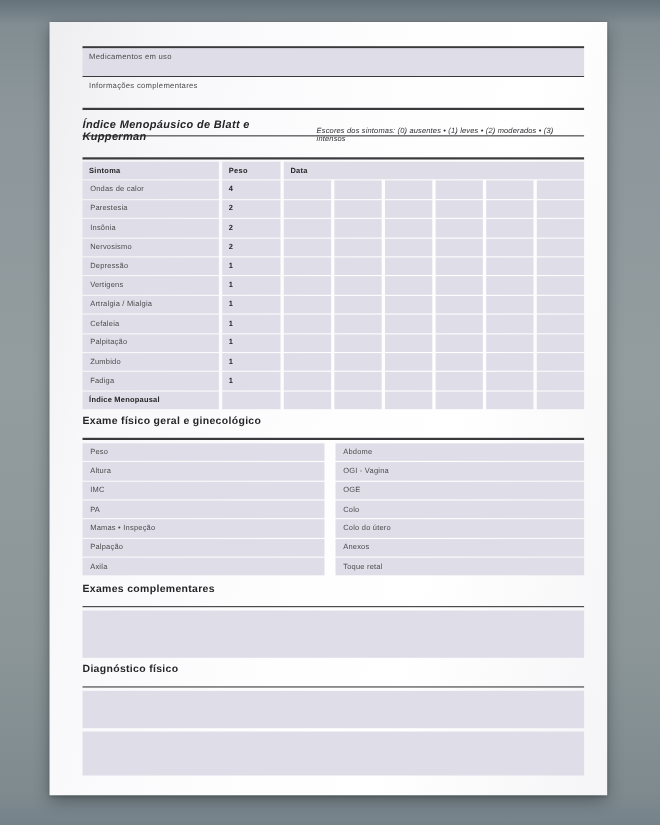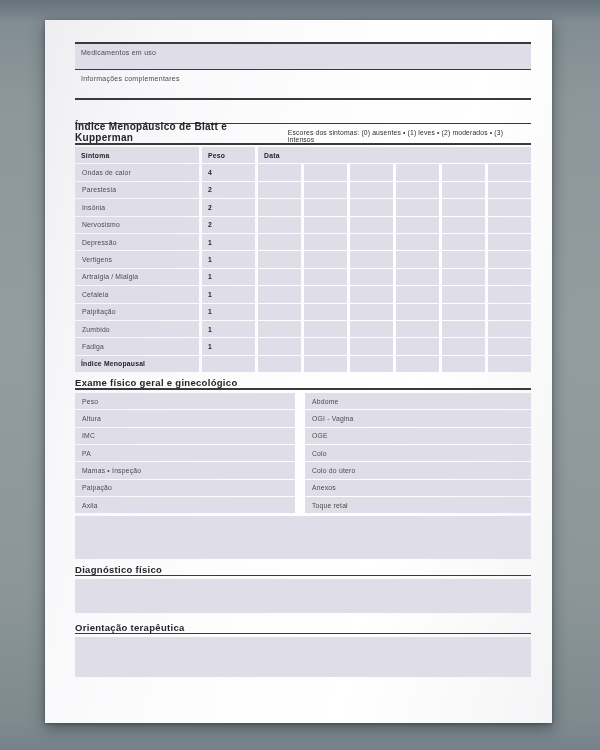--- a/index.html
+++ b/index.html
@@ -28,21 +28,21 @@
   .field.plain  { height:28px; background:transparent; }
   .field-label {
     display:block; padding:4.5px 0 0 6px;
     font-size:7px; line-height:8px; letter-spacing:0.25px;
     color:var(--text,#4b4b4e);
   }
   .blank-row { height:23px; }
 
   .title-row {
     display:flex; justify-content:space-between; align-items:flex-end;
-    height:19px; padding-bottom:0;
+    height:19px; padding-bottom:13px;font-style:italic;
   }
   .doc-title {
     font-size:10px; font-weight:bold; letter-spacing:0.3px;
     color:var(--text-strong,#1f1f22);
   }
   .legend {
     font-size:6.8px; letter-spacing:0.15px; color:#2e2e31; padding-bottom:0.5px;
   }
 
   .ktable {
@@ -58,21 +58,21 @@
     color:var(--text-strong,#2b2b2e); padding-left:6px;
   }
   .kdata-head { grid-column:3 / -1; }
   .klabel { font-size:6.8px; letter-spacing:0.2px; color:var(--text,#4b4b4e); padding-left:7px; }
   .klabel.strong { font-weight:bold; color:var(--text-strong,#2b2b2e); padding-left:6px; }
   .kpeso { font-size:6.8px; font-weight:bold; color:var(--text-strong,#2b2b2e); padding-left:6px; }
 
   .section-title {
     font-size:9.5px; font-weight:bold; line-height:11px; letter-spacing:0.3px;
     color:var(--text-strong,#1f1f22);
-    padding-bottom:0; border-bottom:1.5px solid var(--line-dark,#3a3a3c);
+    padding-bottom:10px; border-bottom:1.5px solid var(--line-dark,#3a3a3c);
   }
   .section-title.thickline { border-bottom-width:2px; }
   .mt-exam { margin-top:5px; }
   .mt-ec { margin-top:7px; }
   .mt-dc { margin-top:5px; }
   .mt-ot { margin-top:9px; }
 
   .exam-grid {
     margin-top:3px;
     display:grid;
@@ -227,23 +227,23 @@
           <div class="kcell klabel">PA</div>
           <div class="kcell klabel">Colo</div>
           <div class="kcell klabel">Mamas • Inspeção</div>
           <div class="kcell klabel">Colo do útero</div>
           <div class="kcell klabel">Palpação</div>
           <div class="kcell klabel">Anexos</div>
           <div class="kcell klabel">Axila</div>
           <div class="kcell klabel">Toque retal</div>
         </div>
 
+      <div class="section-title mt-ec">Exames complementares</div>
       <div class="writebox box-a"></div>
 
       <div class="section-title mt-dc">Diagnóstico físico</div>
       <div class="writebox box-b"></div>
 
-      <div class="section-title mt-ot">Orientação terapêutica</div>
       <div class="writebox box-c"></div>
 
     </div>
   </div>
 </div>
 
 </body></html>

